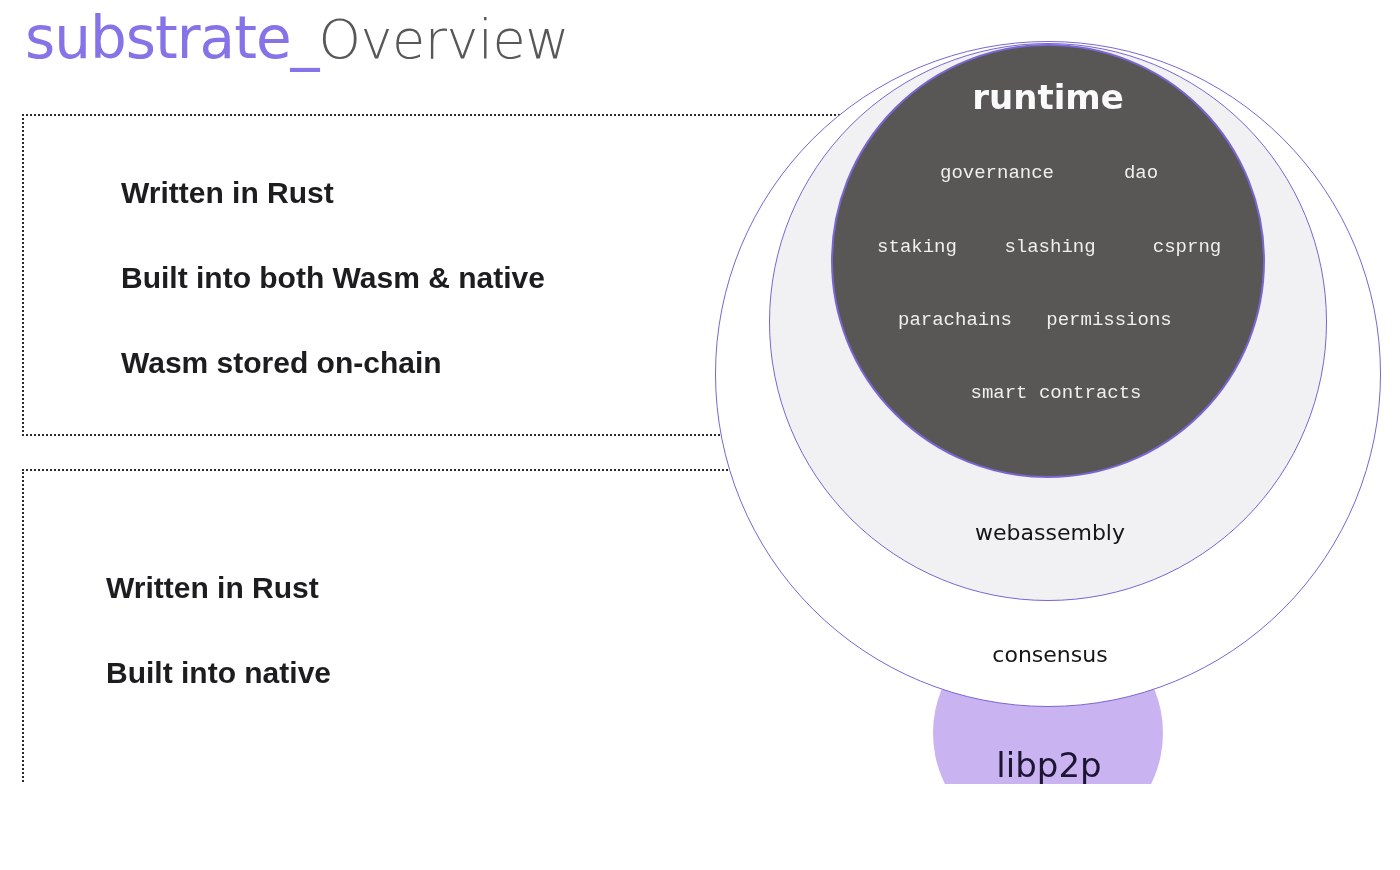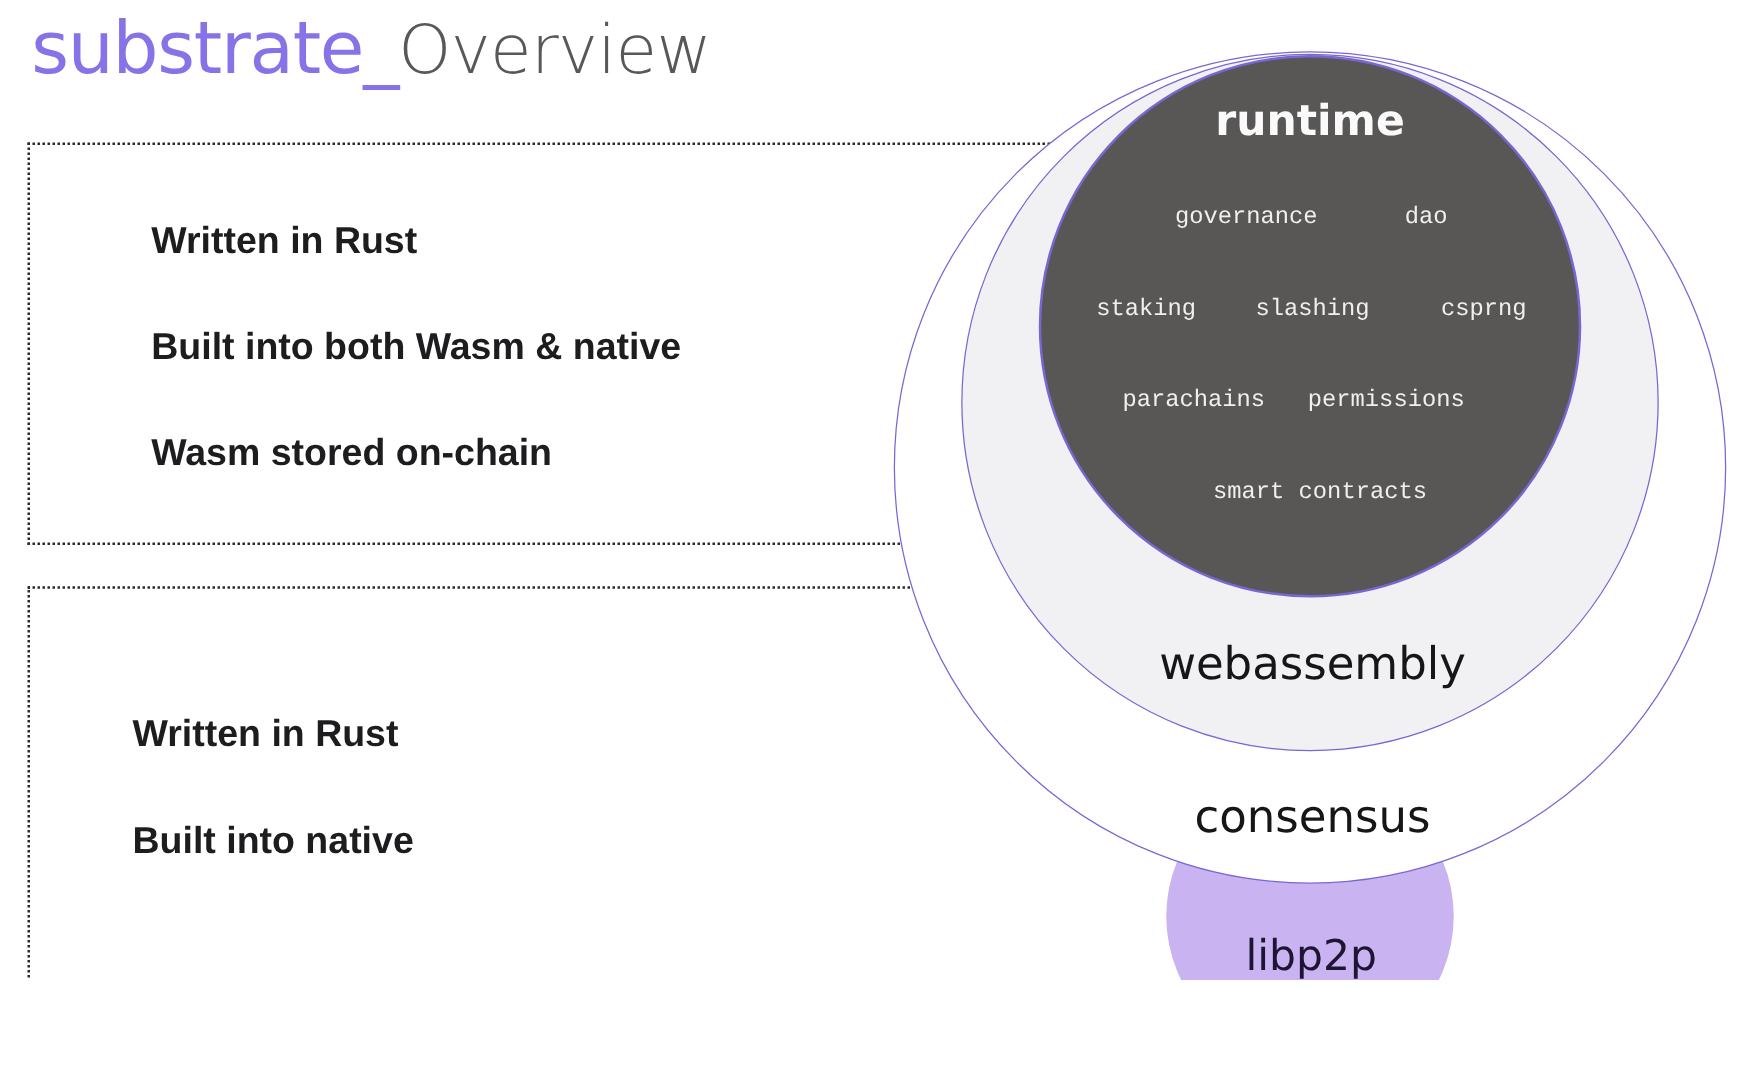--- a/index.html
+++ b/index.html
@@ -63,21 +63,21 @@
   .runtime-title{left:1048px;top:97px;font-size:34px;font-weight:700;color:var(--runtime-text);}
   .module{font-size:19px;font-weight:300;color:var(--module-text);font-family:Liberation Mono, monospace;}
   .m-governance{left:997px;top:173px;}
   .m-dao{left:1141px;top:173px;}
   .m-staking{left:917px;top:247px;}
   .m-slashing{left:1050px;top:247px;}
   .m-csprng{left:1187px;top:247px;}
   .m-parachains{left:955px;top:320px;}
   .m-permissions{left:1109px;top:320px;text-align:right;}
   .m-smartcontracts{left:1056px;top:393px;}
-  .ring-label{font-size:36px;font-weight:500;color:var(--label-dark);}
+  .ring-label{font-size:22px;font-weight:500;color:var(--label-dark);}
   .lbl-webassembly{left:1050px;top:532px;}
   .lbl-consensus{left:1050px;top:654px;}
   .lbl-libp2p{left:1049px;top:765px;font-size:34px;font-weight:500;color:var(--libp2p-text);}
 </style>
 </head>
 <body>
 
 <div class="stage">
 
   <div class="title">

